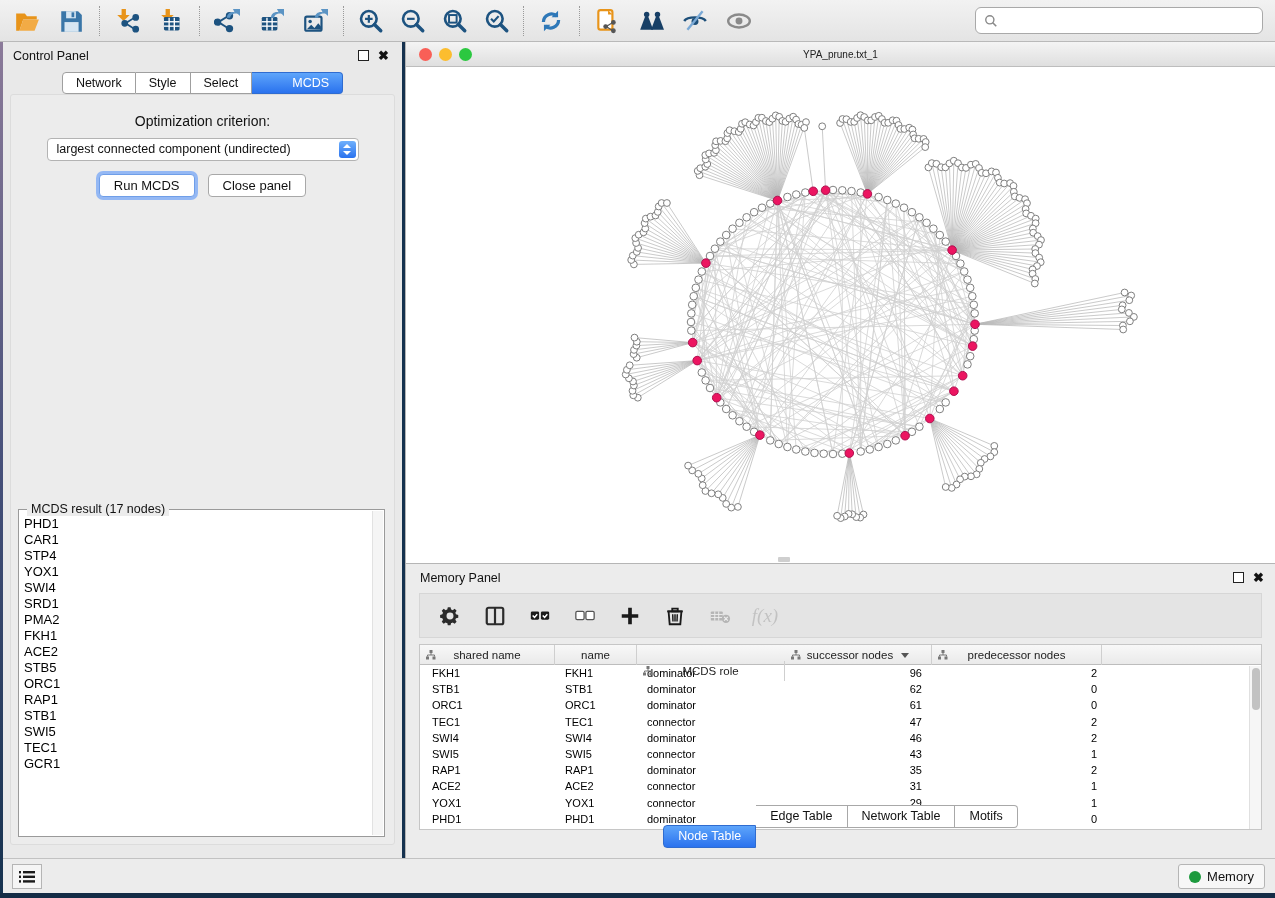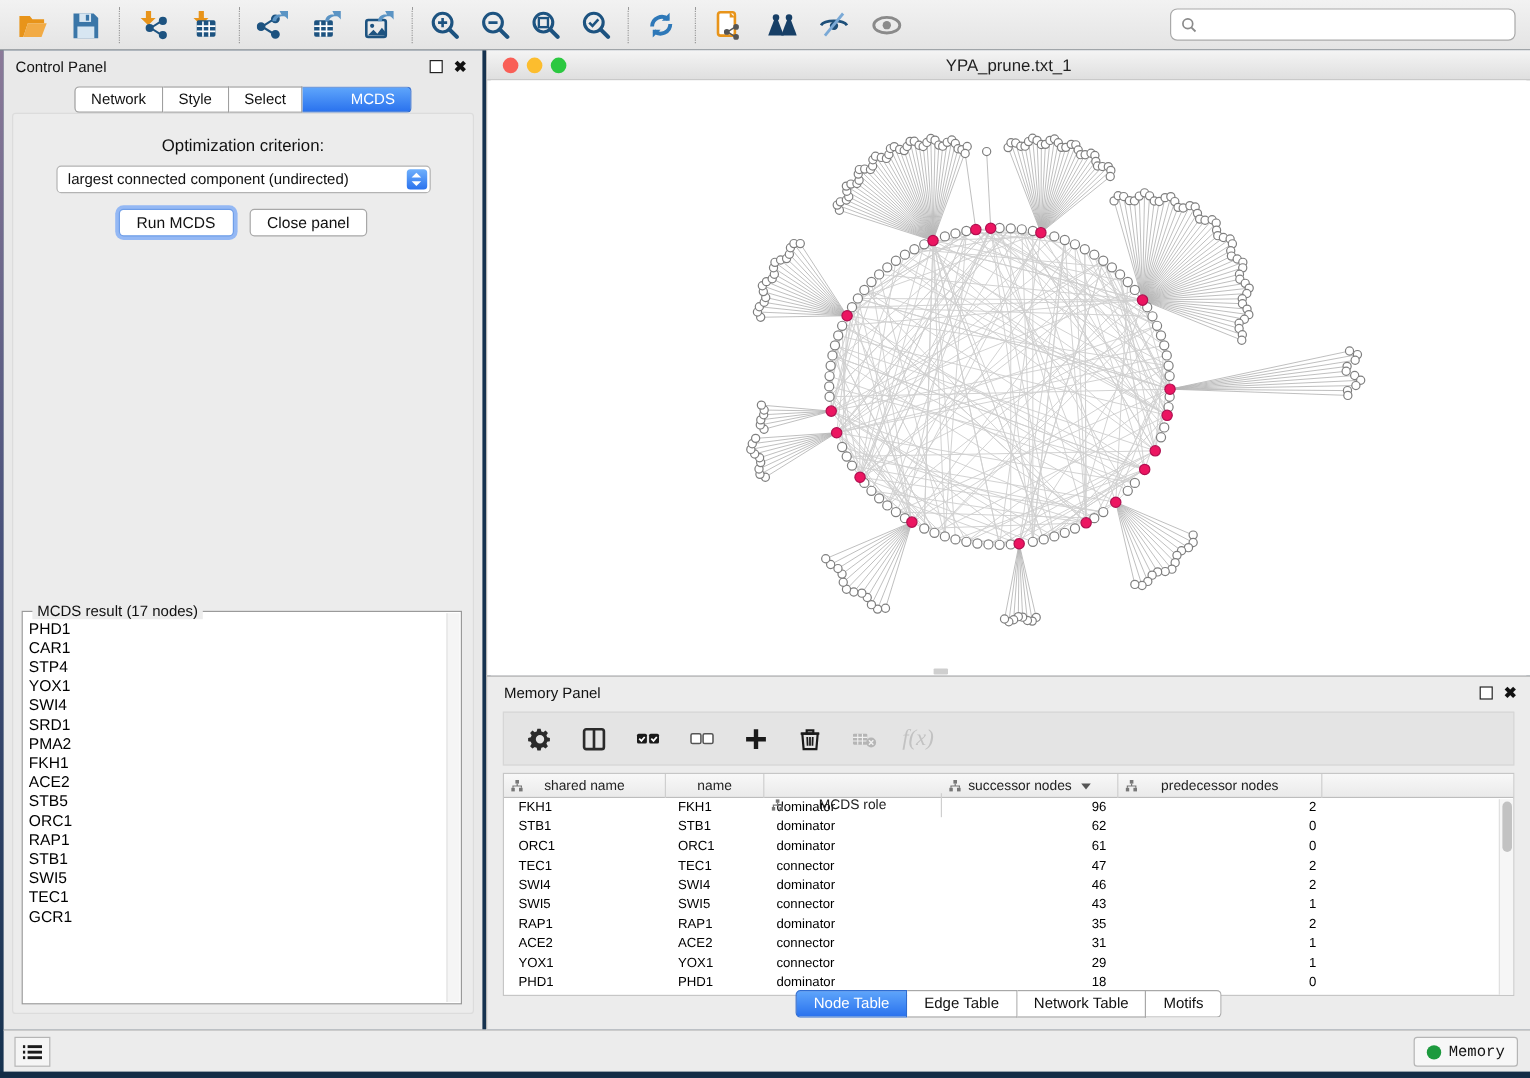--- a/index.html
+++ b/index.html
@@ -54,21 +54,21 @@
   .result-list { list-style:none; padding:6px 0 0 5px; font-size:13px; line-height:16px; color:#000; }
   .result-scroll { position:absolute; right:1px; top:1px; bottom:1px; width:11px; background:#f5f5f5;
     border-left:1px solid #e2e2e2; }
 
   
   .net-view { position:absolute; left:405px; top:42px; width:870px; height:521px; background:#fff;
     border-left:1px solid #b5b5b5; }
   .net-titlebar { position:relative; height:25px; background:linear-gradient(#f4f4f4,#dfdfdf);
     border-bottom:1px solid #bdbdbd; }
   .tl { position:absolute; top:6px; width:13px; height:13px; border-radius:50%; }
-  .net-title { text-align:center; font-size:14px; line-height:25px; color:#222; }
+  .net-title { text-align:center; font-size:10px; line-height:25px; color:#222; }
   .net-canvas { position:absolute; left:3px; top:25px; right:3px; bottom:0; background:#fff; }
   .net-splitter-dot { position:absolute; left:372px; bottom:1px; width:12px; height:5px; background:#cfcfcf; border-radius:1px; }
 
   
   .table-panel { position:absolute; left:405px; top:563px; width:870px; bottom:40px; background:#ececec;
     border-left:1px solid #b5b5b5; border-top:1px solid #b5b5b5; }
   .tp-toolbar { position:absolute; left:13px; right:13px; top:29px; height:45px; background:#e4e4e4;
     border:1px solid #d6d6d6; display:flex; align-items:center; gap:21px; padding-left:18px; }
   .tp-ic { display:flex; align-items:center; justify-content:center; width:24px; height:24px; }
   .tp-ic.disabled { opacity:.45; }
@@ -88,30 +88,30 @@
   .c2 { width:148px; padding-left:10px; }
   .c3 { width:147px; text-align:right; padding-right:10px; }
   .c4 { width:170px; text-align:right; padding-right:5px; }
   .tbl-scroll { position:absolute; right:0; top:21px; bottom:0; width:12px; background:#f6f6f6; border-left:1px solid #e0e0e0; }
   .tbl-thumb { position:absolute; left:1.5px; top:2px; width:8px; height:42px; background:#c2c2c2; border-radius:4px; }
   .tp-tabs { position:absolute; left:0; right:0; bottom:10px; display:flex; justify-content:center; }
   .tp-tab { height:23px; padding:0 14px; background:#fff; border:1px solid #a8a8a8; border-left:none;
     font-size:12.5px; line-height:21px; color:#111; }
   .tp-tab:first-child { border-left:1px solid #a8a8a8; border-radius:4px 0 0 4px; }
   .tp-tab:last-child { border-radius:0 4px 4px 0; }
-  .tp-tab.active { background:linear-gradient(#5ea5fb,#2a72ee); color:#fff; border-color:#2f6cd0; }
+  .tp-tab.active { background:linear-gradient(#5ea5fb,#2a72ee); color:#fff; border-color:#2f6cd0;margin-top:20px; }
 
   
   .statusbar { position:absolute; left:3px; right:0; bottom:5px; height:35px; background:#ececec;
     border-top:1px solid #c2c2c2; }
   .menu-btn { position:absolute; left:9px; top:5px; width:30px; height:25px; background:#f5f5f5;
     border:1px solid #b5b5b5; display:flex; align-items:center; justify-content:center; }
   .memory-btn { position:absolute; right:10px; top:5px; height:25px; background:#f7f7f7;
     border:1px solid #b5b5b5; border-radius:3px; display:flex; align-items:center; gap:6px;
-    padding:0 10px; font-size:13px; color:#111;font-family:Liberation Mono, monospace; }
+    padding:0 10px; font-size:13px; color:#111; }
   .memdot { width:12px; height:12px; border-radius:50%; background:#1d9a3e; }
 </style>
 </head>
 <body>
 
 <div class="desktop-left"></div>
 <div class="desktop-bottom"></div>
 
 <div class="toolbar" id="main-toolbar">
     <div class="tbtn" style="left: 9px;">

